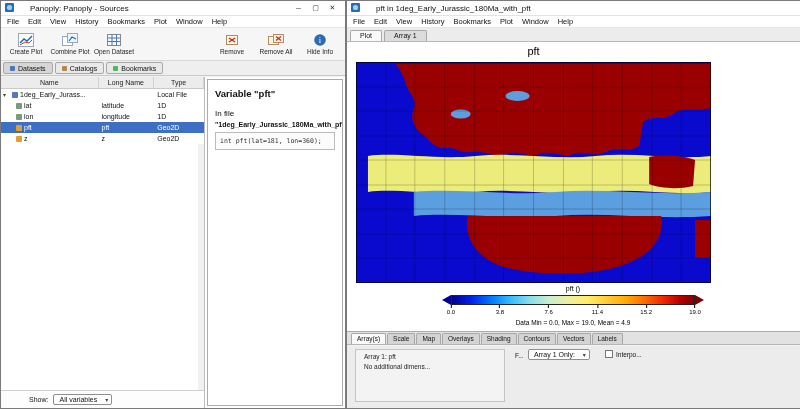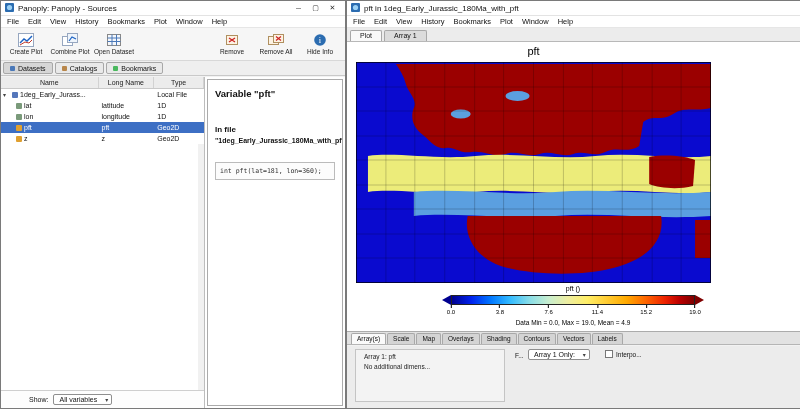--- a/index.html
+++ b/index.html
@@ -6,21 +6,21 @@
   html,body { width:800px; height:409px; overflow:hidden; background:#9a9a9a;
               font-family:"Liberation Sans", sans-serif; color:#111; }
   .desktop { position:relative; width:800px; height:409px; }
 
   .win { position:absolute; top:0; height:409px; background:#f2f2f2; border:1px solid #7a7a7a; }
   .win.left  { left:0; width:346px; }
   .win.right { left:346px; width:532px; }
 
   
   .titlebar { height:15px; background:#fff; border-bottom:1px solid #e3e3e3;
-              display:flex; align-items:center; gap:4px; padding:0 4px; font-size:8px; }
+              display:flex; align-items:center; gap:16px; padding:0 4px; font-size:8px; }
   .titlebar .title { white-space:nowrap; overflow:hidden; }
   .winctl { margin-left:auto; display:flex; }
   .wbtn { width:17px; height:13px; display:flex; align-items:center; justify-content:center;
           font-size:7px; color:#333; }
 
   .menubar { height:12px; background:#fff; border-bottom:1px solid #e6e6e6;
              display:flex; align-items:center; gap:9px; padding:0 6px; font-size:7.5px; }
   .menubar span { white-space:nowrap;text-align:center; }
 
   
@@ -58,23 +58,23 @@
   .tfill { flex:1; background:#fff; border-right:6px solid #f1f1f1; }
   .tfooter { height:18px; border-top:1px solid #cfcfcf; background:#fdfdfd;
              display:flex; align-items:center; gap:5px; padding-left:28px; font-size:7px; }
   .combo { position:relative; background:#fff; border:1px solid #8f8f8f; border-radius:2px;
            font-size:7px; padding:1px 14px 1px 5px; white-space:nowrap; }
   .combo:after { content:"▾"; position:absolute; right:3px; top:1px; font-size:6px; color:#444; }
 
   .info-panel { flex:1; margin:2px; border:1px solid #ababab; background:#fff; padding:8px 7px;
                 overflow:hidden; }
   .info-title { font-size:9.5px; font-weight:bold; }
-  .info-sub { font-size:8px; font-weight:bold; margin-top:26px; }
+  .info-sub { font-size:8px; font-weight:normal; margin-top:10px; }
   .info-file { font-size:7px; font-weight:bold; margin-top:3px; white-space:nowrap; }
-  .decl-box { margin-top:18px; border:1px solid #bbb; background:#fcfcfc; padding:4px 4px;
+  .decl-box { margin-top:4px; border:1px solid #bbb; background:#fcfcfc; padding:4px 4px;
               font-family:"DejaVu Sans Mono", monospace; font-size:6.5px; color:#333; white-space:nowrap; }
 
   
   .r-tabrow { height:14px; background:#ececec; border-bottom:1px solid #b8b8b8;
               display:flex; align-items:flex-end; gap:2px; padding:1px 3px 0; }
   .rtab { font-size:7px; padding:1px 9px 2px; border:1px solid #a8a8a8; border-bottom:none;
           border-radius:2px 2px 0 0; background:#dcdcdc; }
   .rtab.active { background:#f9f9f9; }
 
   .plot-area { position:absolute; top:41px; left:0; right:0; height:289px; background:#fff; overflow:hidden; }

